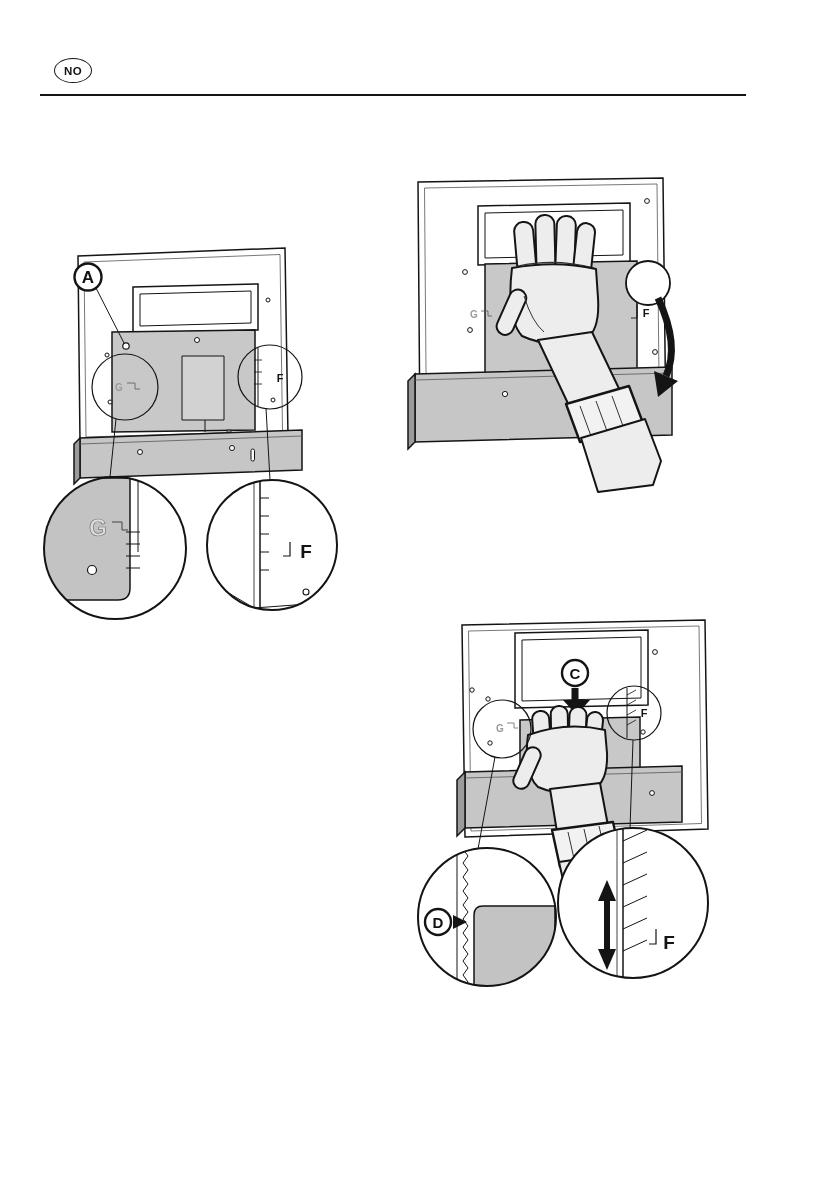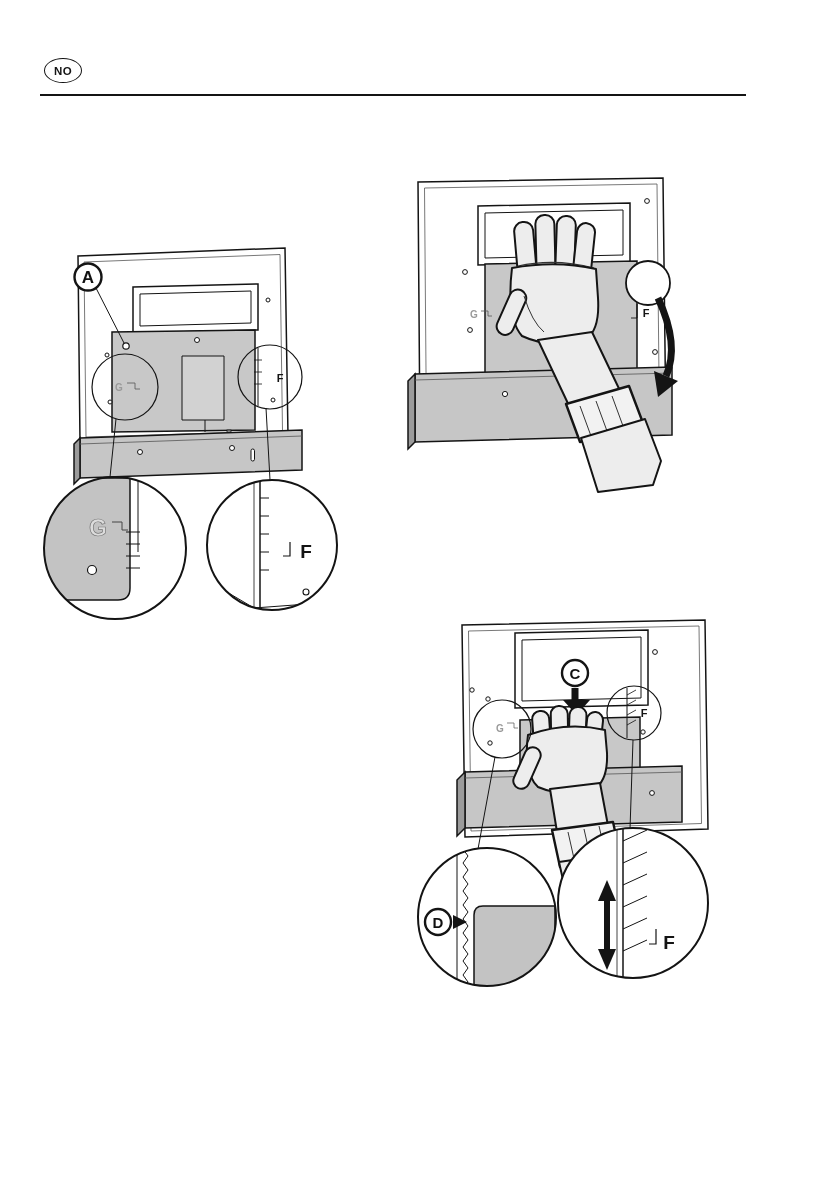--- a/index.html
+++ b/index.html
@@ -2,21 +2,21 @@
 <html><head>
 <meta charset="utf-8">
 <style>
   html,body { margin:0; padding:0; background:#e9e9e9; }
   .page {
     position:relative; width:839px; height:1191px; margin:0 auto;
     background:#ffffff; overflow:hidden;
     font-family:"Liberation Sans", sans-serif;
   }
   .lang-badge {
-    position:absolute; left:44px; top:58px; width:36px; height:23px;
+    position:absolute; left:54px; top:58px; width:36px; height:23px;
     border:1.8px solid #141414; border-radius:50%;
     display:flex; align-items:center; justify-content:center;
     font-weight:bold; font-size:11.5px; color:#141414; letter-spacing:.3px;
     background:#fff;
   }
   .header-rule {
     position:absolute; left:40px; top:94px; width:706px; height:1.6px;
     background:#141414;
   }
   svg.fig { position:absolute; overflow:visible; }

